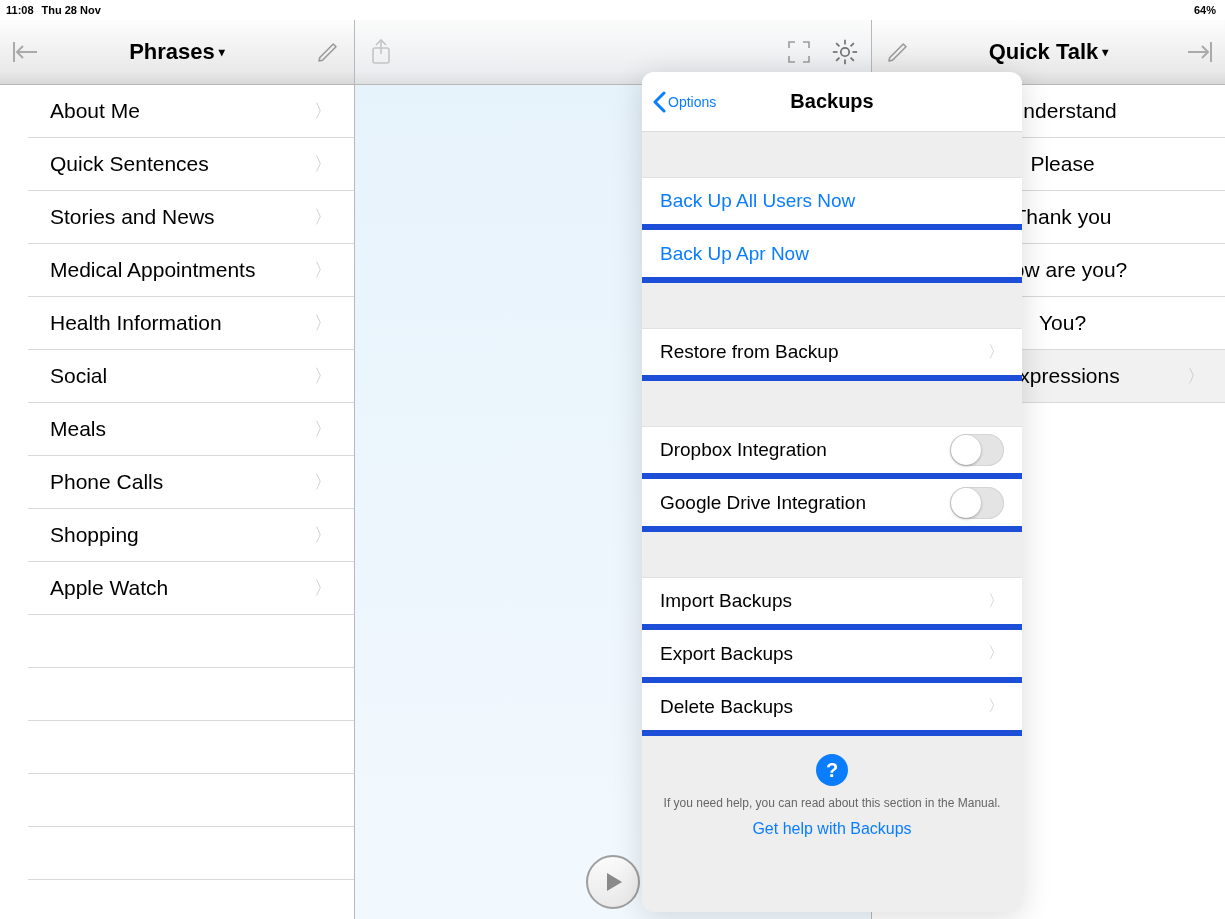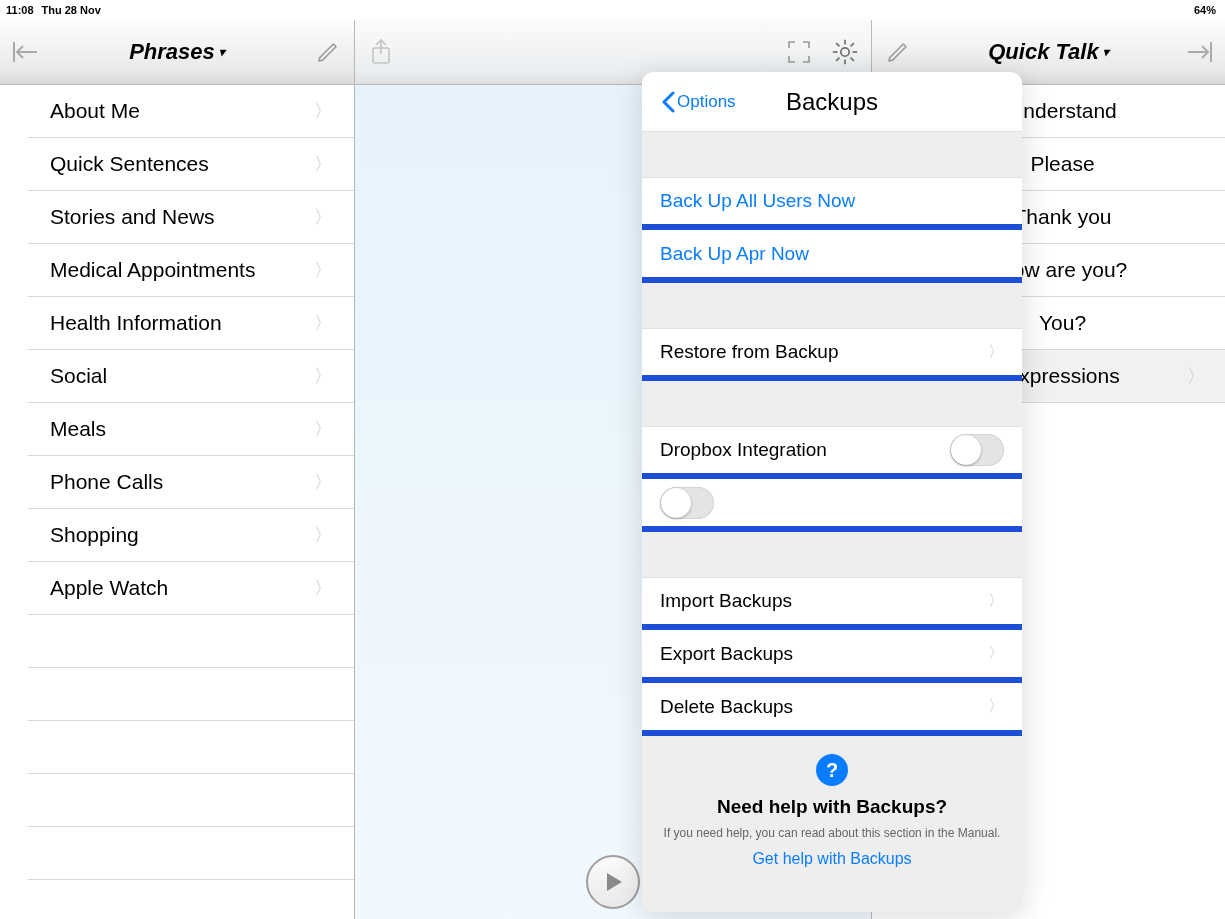--- a/index.html
+++ b/index.html
@@ -9,21 +9,21 @@
   .status-right { display: flex; gap: 14px; align-items: center; flex-direction: column; }
   .wifi-icon svg, .battery-icon svg { display: block; }
 
   .columns { display: flex; height: 899px; }
   .col { position: relative; }
   .col-left { width: 355px; border-right: 1px solid #b8b8b8; }
   .col-mid { width: 517px; background: linear-gradient(#e6f2fb, #f2f9fe); border-right: 1px solid #b8b8b8; position: relative; }
   .col-right { flex: 1; }
 
   
-  .toolbar { height: 65px; border-bottom: 1px solid #b8b8b8; background: linear-gradient(#fdfdfd, #e9e9e9 80%, #d8d8d8); display: flex; align-items: center; justify-content: space-between; padding: 0 12px; font-style: italic; }
+  .toolbar { height: 65px; border-bottom: 1px solid #b8b8b8; background: linear-gradient(#fdfdfd, #e9e9e9 80%, #d8d8d8); display: flex; align-items: center; justify-content: space-between; padding: 0 12px; }
   .tb-left, .tb-right { display: flex; align-items: center; gap: 18px; }
   .tb-title { font-size: 22px; font-weight: 600; display: flex; align-items: center; gap: 4px; }
   .tb-title .caret { font-size: 12px; }
   .tb-icon { width: 28px; height: 28px; display: flex; align-items: center; justify-content: center; color: #979797; }
   .tb-icon svg { display: block; }
 
   
   .list { }
   .row { height: 53px; border-bottom: 1px solid #d9d9d9; display: flex; align-items: center; justify-content: space-between; padding: 0 22px; font-size: 21px; cursor: default; margin-left: 28px; }
   .chev { color: #c6c6c6; font-size: 18px; }
@@ -35,22 +35,22 @@
   .col-right .row.last { background: #f1f1f1; }
 
   
   .playbtn { position: absolute; bottom: 10px; left: 50%; transform: translateX(-50%); width: 54px; height: 54px; border-radius: 50%; border: 2px solid #9e9e9e; display: flex; align-items: center; justify-content: center; background: linear-gradient(#fbfbfb, #e9e9e9); }
   .playbtn svg { display: block; }
 
   
   .popover { position: absolute; top: 72px; left: 642px; width: 380px; height: 840px; background: #eeeeee; border-radius: 12px; box-shadow: 0 4px 30px rgba(0,0,0,0.15); overflow: hidden; z-index: 20; }
   .popover::before { content: ""; position: absolute; top: -10px; left: 180px; width: 0; height: 0; border-left: 12px solid transparent; border-right: 12px solid transparent; border-bottom: 12px solid #fff; z-index: 21; }
   .pop-header { height: 60px; background: #fff; border-bottom: 1px solid #ddd; display: flex; align-items: center; justify-content: center; position: relative; }
-  .pop-back { position: absolute; left: 19px; display: flex; align-items: center; color: #0a7dff; font-size: 17px; gap: 2px; }
-  .pop-title { font-size: 24px; font-weight: 400; }
+  .pop-back { position: absolute; left: 10px; display: flex; align-items: center; color: #0a7dff; font-size: 14px; gap: 2px; }
+  .pop-title { font-size: 20px; font-weight: 700; }
   .pop-section-gap { height: 45px; background: #eeeeee; }
   .pop-row { height: 53px; background: #fff; border-bottom: 6px solid #1d4ed8; display: flex; align-items: center; justify-content: space-between; padding: 0 18px; font-size: 19px; }
   .pop-row.first { border-top: 1px solid #e1e1e1; }
   .pop-row .chev { color: #c6c6c6; font-size: 16px; }
   .pop-row.link { color: #0a7dff; }
   .toggle { width: 54px; height: 32px; background: #e4e4e4; border-radius: 16px; position: relative; box-shadow: inset 0 0 0 1px #d4d4d4; }
   .toggle .knob { width: 30px; height: 30px; background: #fff; border-radius: 50%; position: absolute; top: 1px; left: 1px; box-shadow: 0 1px 3px rgba(0,0,0,0.3); }
 
   .pop-help { background: #eeeeee; padding: 18px 20px 60px; text-align: center; }
   .help-icon { width: 32px; height: 32px; border-radius: 50%; background: #0a7dff; color: #fff; font-weight: 700; font-size: 20px; display: flex; align-items: center; justify-content: center; margin: 0 auto 10px; }
@@ -278,20 +278,21 @@
   </div>
 
   <div class="pop-section-gap"></div>
   <div class="pop-row first">
     <span>Dropbox Integration</span>
     <div class="toggle">
         <div class="knob"></div>
       </div>
   </div>
   <div class="pop-row">
+    <span>Google Drive Integration</span>
     <div class="toggle">
         <div class="knob"></div>
       </div>
   </div>
 
   <div class="pop-section-gap"></div>
   <div class="pop-row first">
     <span>Import Backups</span>
     <span class="chev">〉</span>
   </div>
@@ -299,17 +300,16 @@
     <span>Export Backups</span>
     <span class="chev">〉</span>
   </div>
   <div class="pop-row">
     <span>Delete Backups</span>
     <span class="chev">〉</span>
   </div>
 
   <div class="pop-help">
     <div class="help-icon">?</div>
-    <div class="help-title">Need help with Backups?</div>
     <div class="help-text">If you need help, you can read about this section in the Manual.</div>
     <div class="help-link">Get help with Backups</div>
   </div>
 </div>
 
 </body></html>

